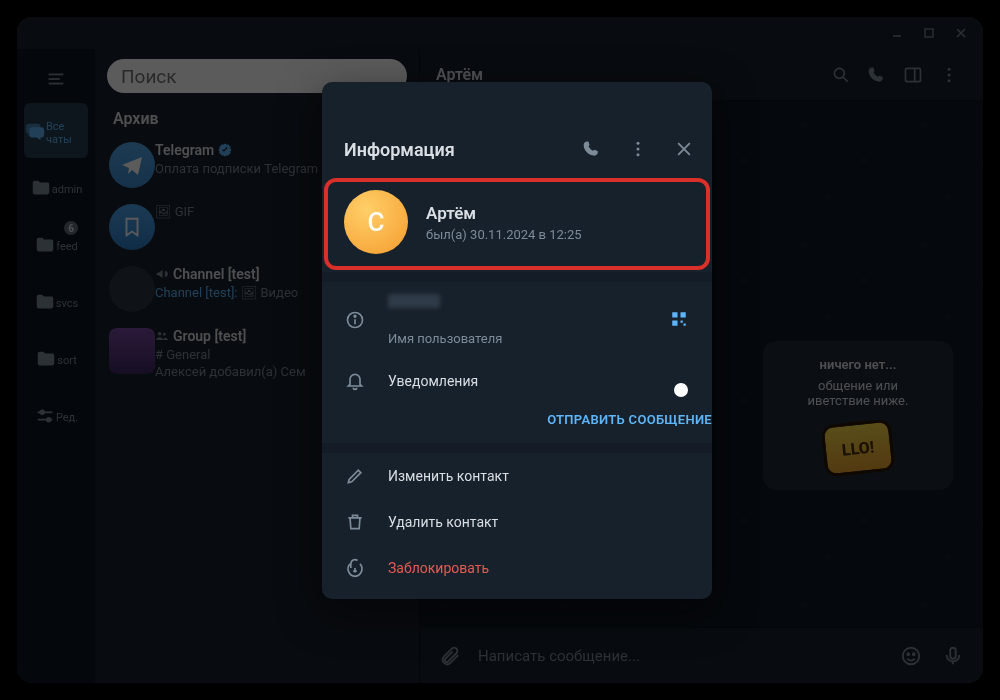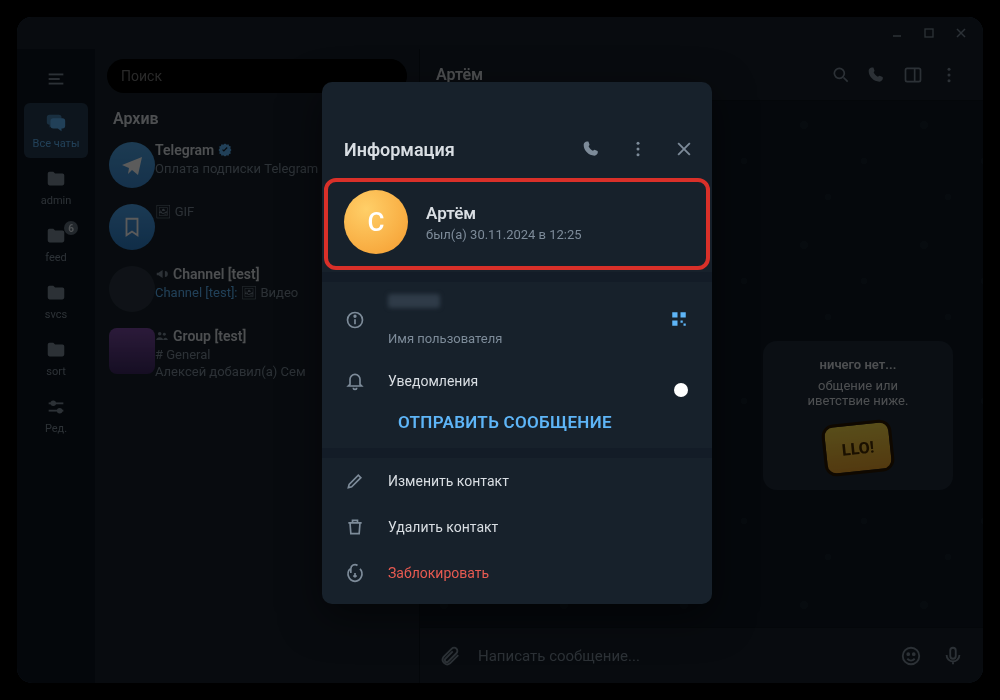--- a/index.html
+++ b/index.html
@@ -32,37 +32,37 @@
   .win-btn{width:32px;height:26px;display:flex;align-items:center;justify-content:center;color:var(--text-dim);}
   .win-btn svg{stroke:currentColor;fill:none;}
   
   .app{flex:1;display:flex;min-height:0;}
   
   .rail{
     width:78px;background:var(--sidebar);display:flex;flex-direction:column;align-items:center;
     padding-top:12px;color:var(--text-dim);font-size:11px;
   }
   .rail .menu-ico{width:36px;height:36px;display:flex;align-items:center;justify-content:center;color:var(--text-dim);margin-bottom:6px;}
-  .rail-item{width:64px;height:55px;display:flex;flex-direction:column;align-items:center;justify-content:center;border-radius:6px;margin-bottom:2px;position:relative;}
+  .rail-item{width:64px;height:55px;display:flex;flex-direction:row;align-items:center;justify-content:center;border-radius:6px;margin-bottom:2px;position:relative;}
   .rail-item.active{background:#263c52;color:var(--accent2);}
   .rail-item.active .rail-label{color:var(--accent2);}
   .rail-item .rail-label{font-size:11px;margin-top:4px;}
   .rail-ico{width:22px;height:22px;display:flex;align-items:center;justify-content:center;}
   .rail-badge{position:absolute;top:4px;right:10px;background:var(--badge);color:#dfe7ee;border-radius:10px;font-size:10px;min-width:14px;height:14px;display:flex;align-items:center;justify-content:center;padding:0 4px;font-weight:600;}
   
   .chatlist{
     width:325px;background:var(--bg-panel);display:flex;flex-direction:column;min-height:0;
     border-right:1px solid #0c141d;
   }
   .search{
     padding:10px 12px;display:flex;align-items:center;
   }
   .search input{
-    flex:1;background:#000000;border:none;border-radius:18px;height:34px;color:var(--text-dim);
-    padding:0 14px;font-size:14px;outline:none;
+    flex:1;background:#ffffff;border:none;border-radius:18px;height:34px;color:var(--text-dim);
+    padding:0 14px;font-size:19px;outline:none;
   }
   .archive-hdr{padding:6px 18px 6px;color:var(--text);font-weight:600;}
   .chat-rows{flex:1;overflow:hidden;}
   .chat-row{
     display:flex;padding:8px 14px;align-items:flex-start;
   }
   .avatar{width:46px;height:46px;border-radius:50%;flex-shrink:0;display:flex;align-items:center;justify-content:center;color:#fff;font-weight:600;font-size:18px;}
   .avatar.paper{background:linear-gradient(180deg,#51a7e7,#3c8bd2);}
   .avatar.saved{background:linear-gradient(180deg,#4ea4eb,#2d7fc9);}
   .avatar.channel{width:46px;height:46px;border-radius:50%;background:#2b3541;}
@@ -145,21 +145,21 @@
   .prow .rtail{margin-left:auto;}
   .username-blur{width:52px;height:14px;background:#2f3b48;border-radius:3px;filter:blur(2px);display:inline-block;margin-bottom:3px;}
   .sublab{color:var(--text-dim);font-size:13px;margin-top:17px;}
   .qr-ico{width:20px;height:20px;color:var(--accent2);}
   .toggle{
     width:34px;height:18px;border-radius:12px;background:var(--accent2);position:relative;
   }
   .toggle::after{
     content:"";position:absolute;right:2px;top:2px;width:14px;height:14px;border-radius:50%;background:#fff;
   }
-  .sendmsg{color:var(--accent2);font-weight:600;letter-spacing:.3px;padding-left:76px;margin:8px 0 16px;font-size:17px;}
+  .sendmsg{color:var(--accent2);font-weight:600;letter-spacing:.3px;padding-left:76px;margin:8px 0 16px;font-size:13px;text-align:right;}
   .danger{color:var(--red);}
   
   .dimmed{filter:brightness(.65);}
   svg{display:block;}
 </style>
 </head>
 <body>
 
 <div class="outer">
 

